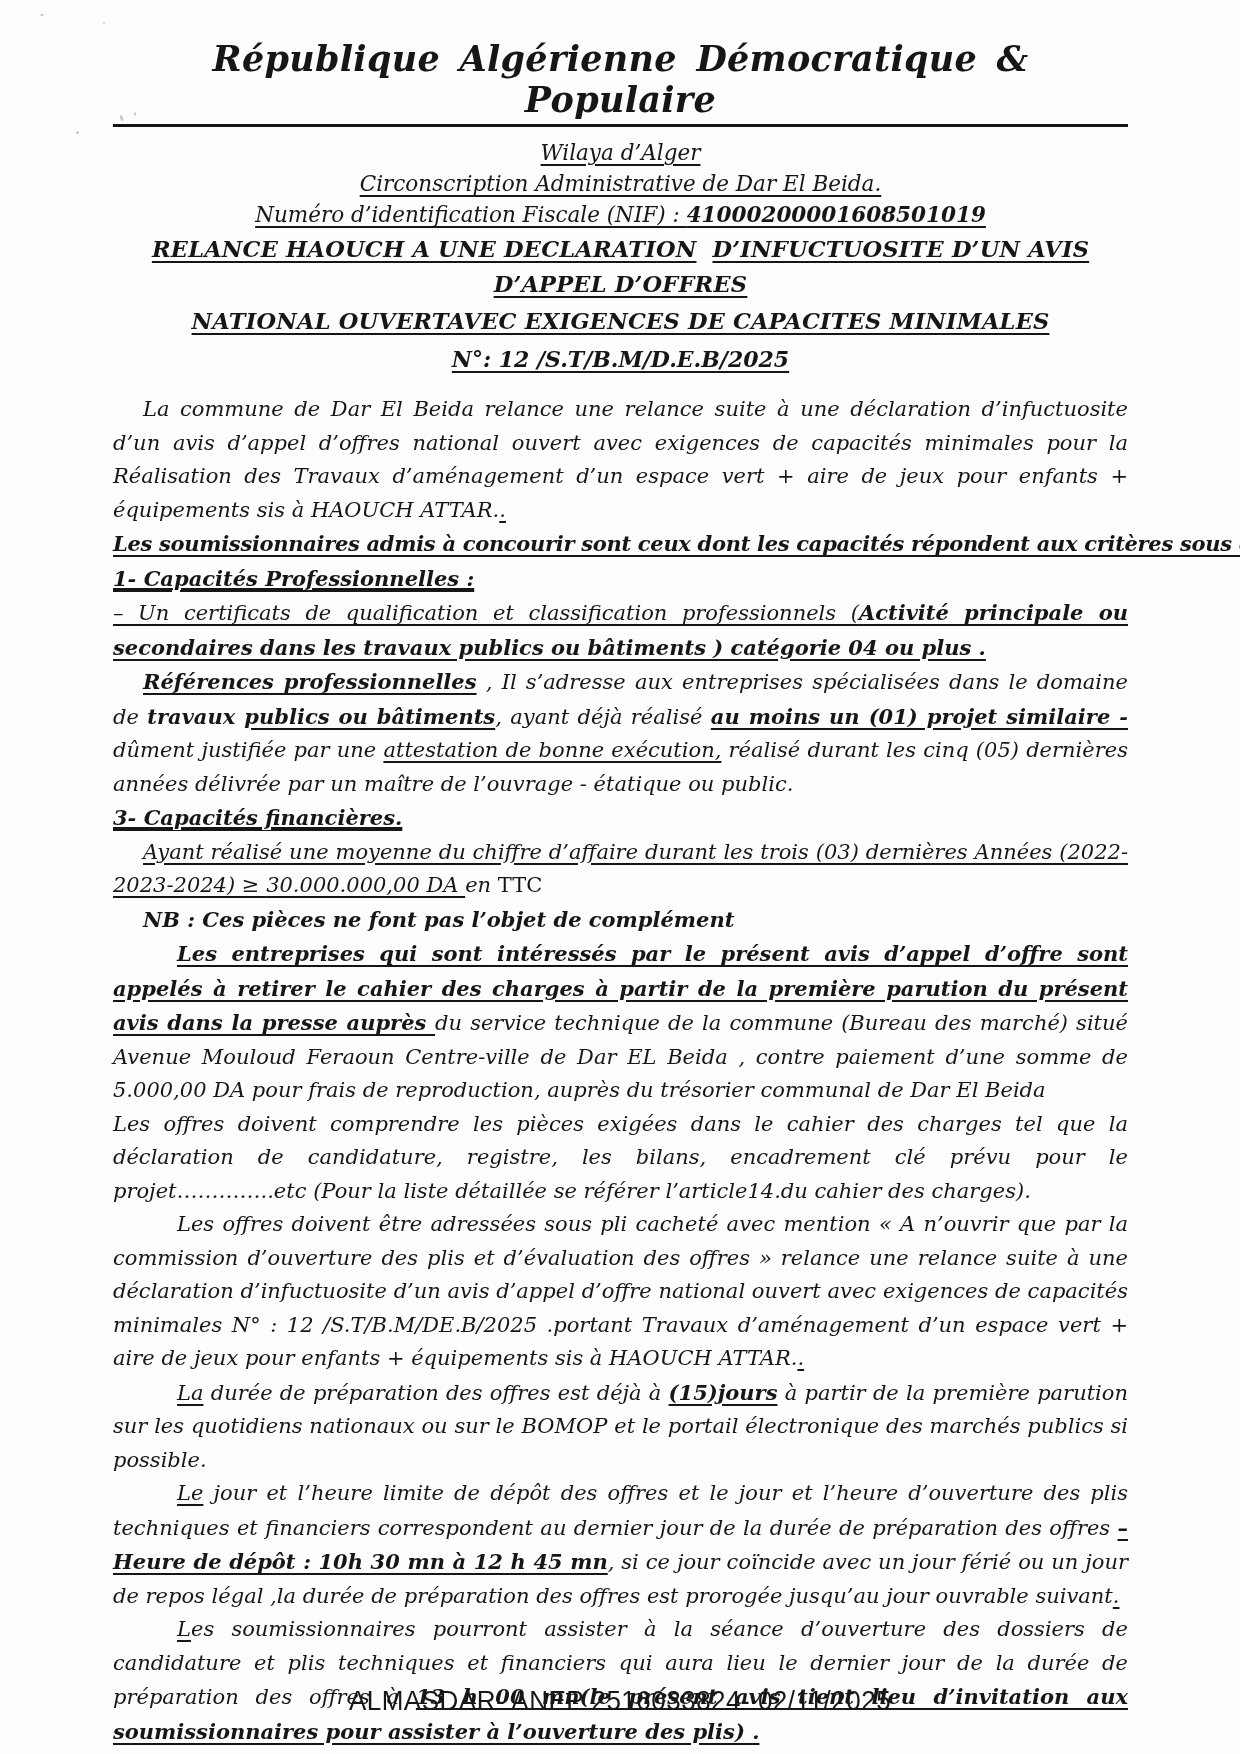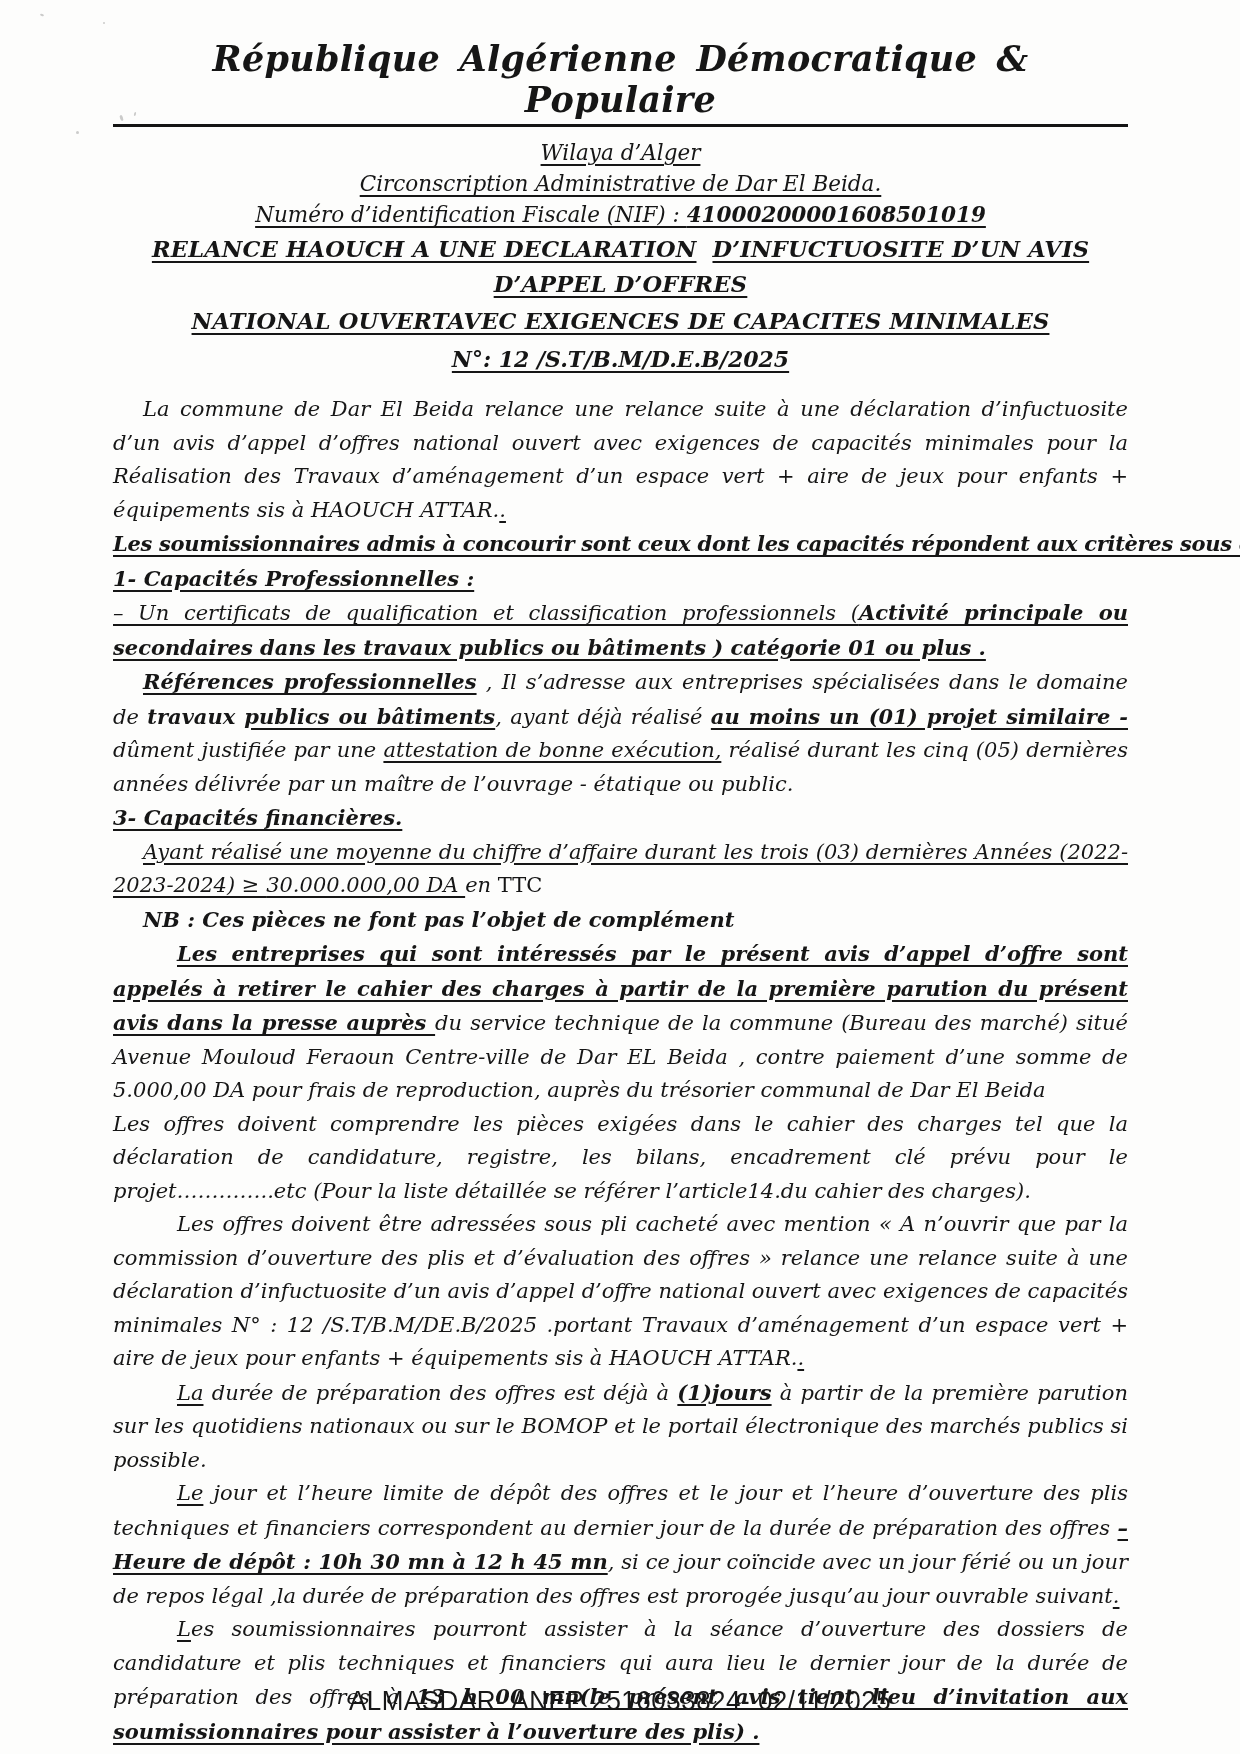--- a/index.html
+++ b/index.html
@@ -22,21 +22,21 @@
   .gap{margin-left:16px;}
   
   .bodytext{margin-top:16px;}
   .bodytext p{margin:0;font-size:21px;line-height:33.5px;text-align:justify;}
   .u{text-decoration:underline;text-decoration-thickness:1.6px;text-underline-offset:4px;}
   .b{font-weight:bold;}
   .bu{font-weight:bold;text-decoration:underline;text-decoration-thickness:1.8px;text-underline-offset:4px;}
   .ind-s{text-indent:30px;}
   .ind-l{text-indent:64px;}
   .nowrap{white-space:nowrap;letter-spacing:-.3px;}
-  .hd{font-size:21.5px;}
+  .hd{font-size:21.5px;text-decoration:underline;}
   .up{font-style:normal;}
   
   .footer{
     position:absolute;left:0;right:0;top:1686px;text-align:center;
     font-family:"Liberation Sans",sans-serif;font-style:normal;
     font-size:26px;letter-spacing:.5px;color:#171717;
     transform:scaleY(1.05);
   }
   
   .spk{position:absolute;background:#8f8f8f;opacity:.45;border-radius:50%;}
@@ -66,38 +66,38 @@
       <p class="ref"><span class="u">N°:  12 /S.T/B.M/D.E.B/2025</span></p>
     </div>
 
     <div class="bodytext">
       <p class="ind-s"><span>La commune de Dar El Beida relance une relance suite à une déclaration d’infuctuosite d’un avis d’appel d’offres national ouvert avec exigences de capacités minimales pour la Réalisation des Travaux d’aménagement d’un espace vert + aire de jeux pour enfants + équipements sis à HAOUCH ATTAR.</span><span class="u">.</span></p>
 
       <p><span class="bu nowrap">Les soumissionnaires admis à concourir sont ceux dont les capacités répondent aux critères sous cités</span></p>
 
       <p class="hd"><span class="bu">1- Capacités Professionnelles :</span></p>
 
-      <p><span class="u">– Un certificats de qualification et classification professionnels (</span><span class="bu">Activité principale ou secondaires dans les travaux publics ou bâtiments ) catégorie 01 ou plus .</span></p>
+      <p><span class="u">– Un certificats de qualification et classification professionnels (</span><span class="bu">Activité principale ou secondaires dans les travaux publics ou bâtiments ) catégorie 04 ou plus .</span></p>
 
 
       <p class="ind-s"><span class="bu">Références professionnelles</span><span> , Il s’adresse aux entreprises spécialisées dans le domaine de </span><span class="b">travaux </span><span class="bu">publics ou bâtiments</span><span>, ayant déjà réalisé </span><span class="bu">au moins un (01) projet similaire -</span><span> dûment justifiée par une </span><span class="u">attestation de bonne exécution,</span><span> réalisé durant les cinq (05) dernières années délivrée par un maître de l’ouvrage - étatique ou public.</span></p>
 
       <p class="hd"><span class="bu">3- Capacités financières.</span></p>
 
       <p class="ind-s"><span class="u">Ayant réalisé une moyenne du chiffre d’affaire durant les trois (03) dernières Années (2022-2023-2024) ≥ </span><span class="u">30.000.000,00 DA </span><span>en </span><span class="up">TTC</span></p>
 
       <p class="ind-s"><span class="b">NB : Ces pièces ne font pas l’objet de complément</span></p>
 
       <p class="ind-l"><span class="bu">Les entreprises qui sont intéressés par le présent avis d’appel d’offre sont appelés à retirer le cahier des charges à partir de la première parution du présent avis dans la presse auprès </span><span>du service technique de la commune (Bureau des marché) situé Avenue Mouloud Feraoun Centre-ville de Dar EL Beida , contre paiement d’une somme de 5.000,00 DA pour frais de reproduction, auprès du trésorier communal de Dar El Beida</span></p>
 
       <p><span>Les offres doivent comprendre les pièces exigées dans le cahier des charges tel que la déclaration de candidature, registre, les bilans, encadrement clé prévu pour le projet…………..etc (Pour la liste détaillée se référer l’article14.du cahier des charges).</span></p>
 
       <p class="ind-l"><span>Les offres doivent être adressées sous pli cacheté avec mention « A n’ouvrir que par la commission d’ouverture des plis et d’évaluation des offres » relance une relance suite à une déclaration d’infuctuosite d’un avis d’appel d’offre national ouvert avec exigences de capacités minimales N° : 12 /S.T/B.M/DE.B/2025 .portant Travaux d’aménagement d’un espace vert + aire de jeux pour enfants + équipements sis à HAOUCH ATTAR.</span><span class="u">.</span></p>
 
-      <p class="ind-l"><span class="u">La</span><span> durée de préparation des offres est déjà à </span><span class="bu">(1)jours</span><span> à partir de la première parution sur les quotidiens nationaux ou sur le BOMOP et le portail électronique des marchés publics si possible.</span></p>
+      <p class="ind-l"><span class="u">La</span><span> durée de préparation des offres est déjà à </span><span class="bu">(15)jours</span><span> à partir de la première parution sur les quotidiens nationaux ou sur le BOMOP et le portail électronique des marchés publics si possible.</span></p>
 
       <p class="ind-l"><span class="u">Le</span><span> jour et l’heure limite de dépôt des offres et le jour et l’heure d’ouverture des plis techniques et financiers correspondent au dernier jour de la durée de préparation des offres </span><span class="bu">–Heure de dépôt : 10h 30 mn à 12 h 45 mn</span><span>, si ce jour coïncide avec un jour férié ou un jour de repos légal ,la durée de préparation des offres est prorogée jusqu’au jour ouvrable suivant</span><span class="u">.</span></p>
 
       <p class="ind-l"><span class="u">L</span><span>es soumissionnaires pourront assister à la séance d’ouverture des dossiers de candidature et plis techniques et financiers qui aura lieu le dernier jour de la durée de préparation des offres à </span><span class="bu">13 h 00 mn(le présent avis tient lieu d’invitation aux soumissionnaires pour assister à l’ouverture des plis) .</span></p>
 
     </div>
   </div>
 
   <div class="footer">ALMASDAR- ANEP 2516033824- 02/11/2025</div>
 </div>

